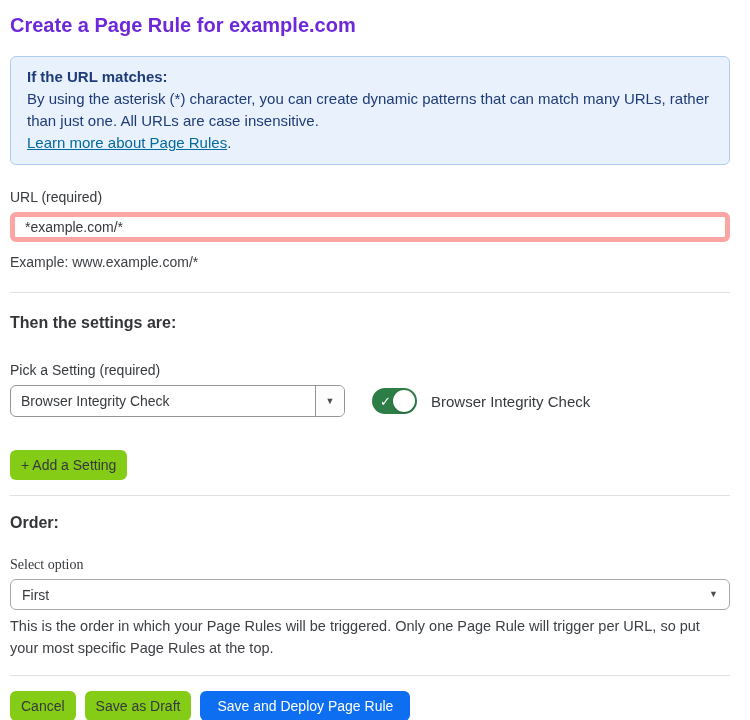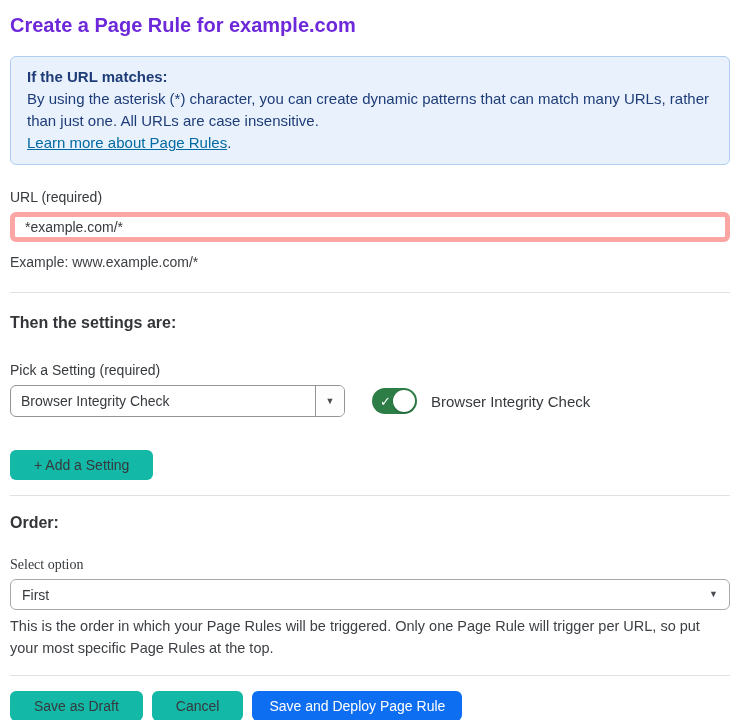--- a/index.html
+++ b/index.html
@@ -165,24 +165,24 @@
 
   button {
     font-family: "Liberation Sans", sans-serif;
     border: none;
     border-radius: 6px;
     font-size: 14px;
     cursor: pointer;
     line-height: 1;
   }
   .btn-gray {
-    background: #14b8a6;
+    background: #84cc16;
     color: #36393d;
     height: 30px;
-    padding: 0 24px;
+    padding: 0 11px;
   }
   .btn-primary {
     background: #0d6ef2;
     color: #ffffff;
     height: 30px;
     padding: 0 17px;
   }
   .add-setting-btn { margin-top: 33px; }
 
   .order-select {
@@ -265,18 +265,18 @@
   <div class="order-select">
     <span class="select-value">First</span>
     <span class="caret">▼</span>
   </div>
 
   <div class="order-helper">This is the order in which your Page Rules will be triggered. Only one Page Rule will trigger per URL, so put your most specific Page Rules at the top.</div>
 
   <hr class="divider divider-3">
 
   <div class="footer-buttons">
+    <button class="btn-gray">Cancel</button>
     <button class="btn-gray">Save as Draft</button>
-    <button class="btn-gray">Cancel</button>
     <button class="btn-primary">Save and Deploy Page Rule</button>
   </div>
 
 </div>
 
 </body></html>

